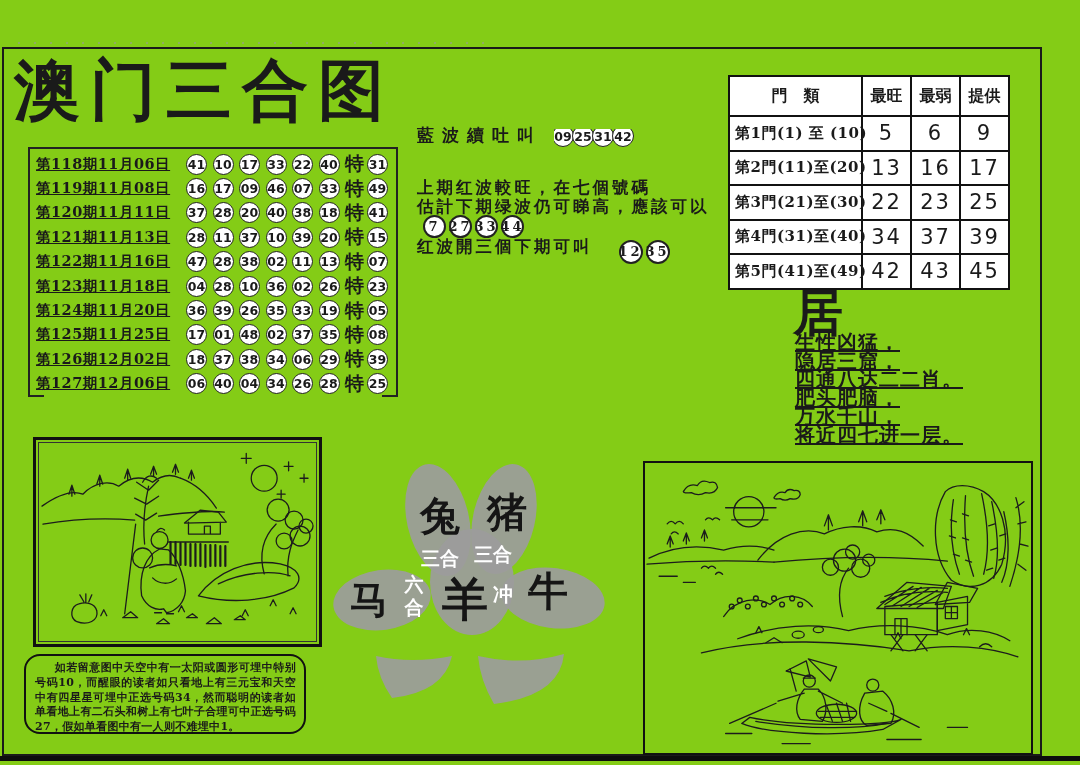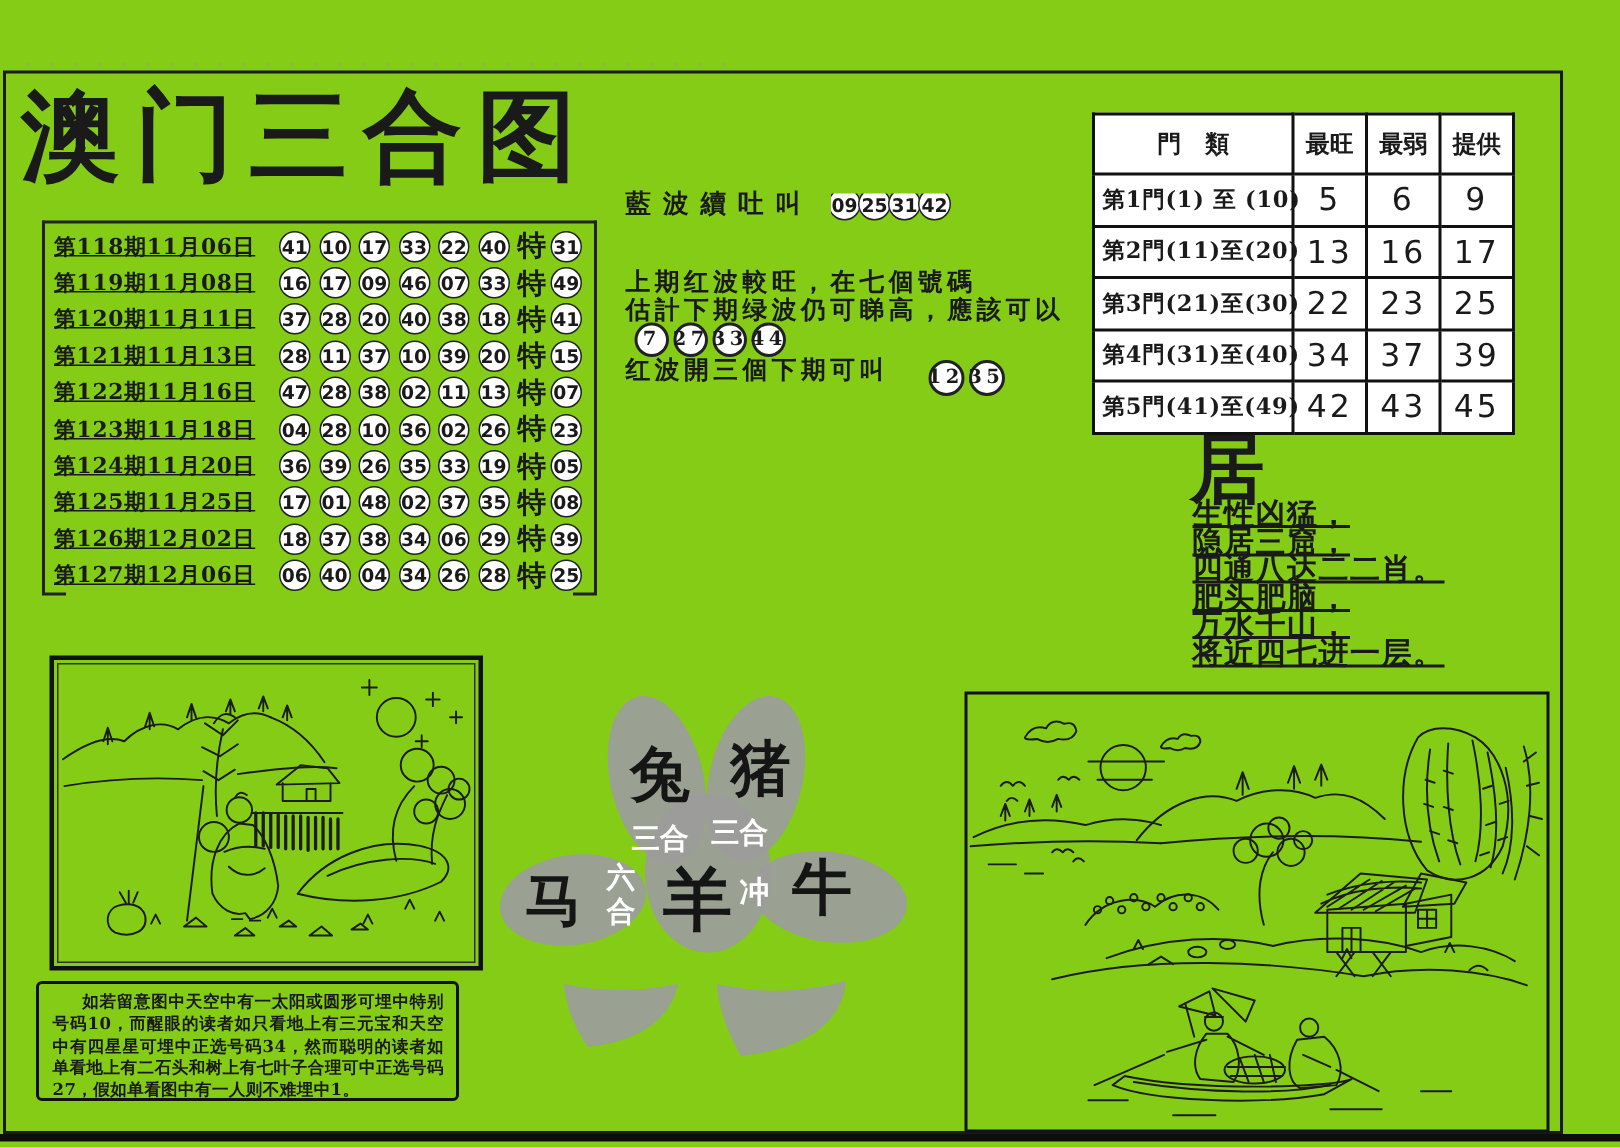--- a/index.html
+++ b/index.html
@@ -72,21 +72,21 @@
 
   
   .flower{position:absolute;left:332px;top:458px;}
   .flower .leaf{fill:#9c9c9c;opacity:.93;}
   .flower text{font-family:"DejaVu Serif",serif;font-weight:bold;text-anchor:middle;}
   .flower .zo{fill:#151515;}
   .flower .wh{fill:#ffffff;}
 
   
   .note{position:absolute;left:24px;top:654px;width:282px;height:80px;box-sizing:border-box;
-        border:2.2px solid #111;border-radius:4px;padding:5px 8px 0 9px;overflow:hidden;}
+        border:2.2px solid #111;border-radius:16px;padding:5px 8px 0 9px;overflow:hidden;}
   .note span{display:block;font-size:11px;line-height:14.8px;font-weight:bold;
         font-family:"DejaVu Serif",serif;letter-spacing:.3px;text-indent:1.8em;text-align:justify;}
 </style>
 </head>
 <body>
 
 <div class="page">
   <div class="scan-marks"></div>
   <div class="outer-border"></div>
   <div class="bottom-bar"></div>

